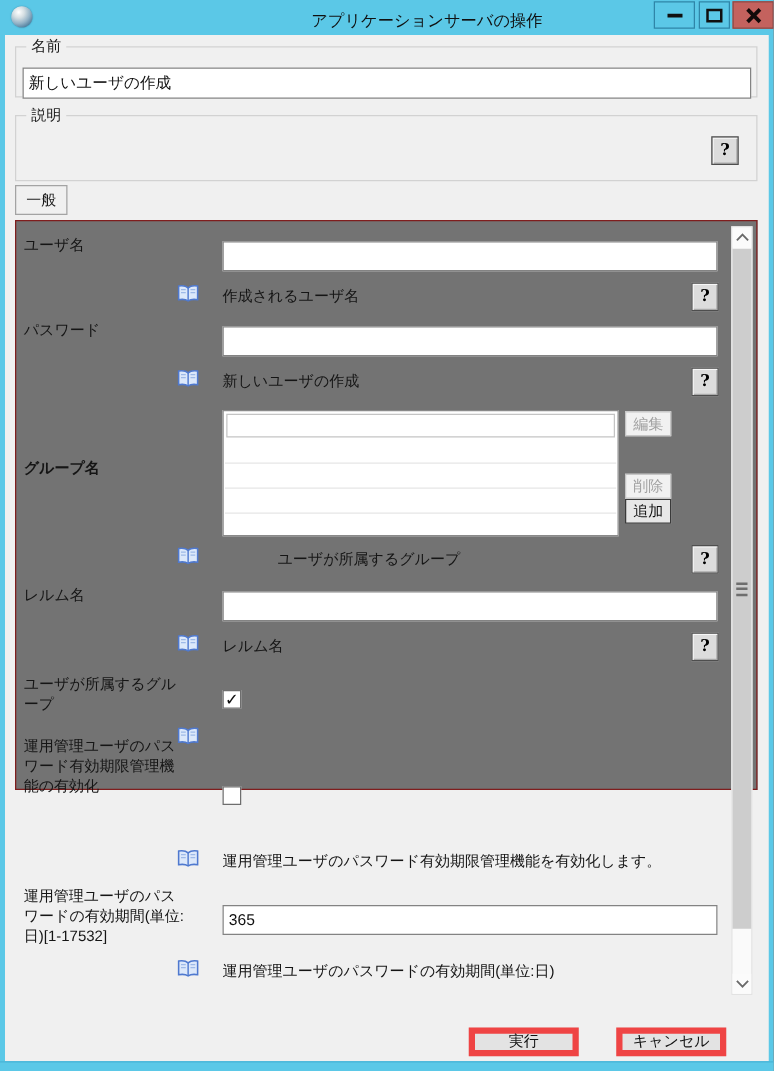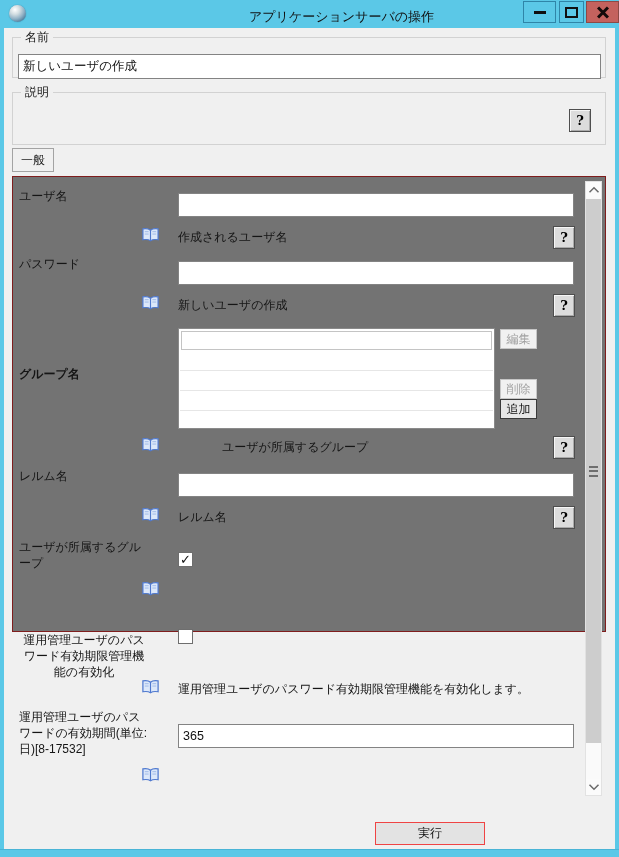--- a/index.html
+++ b/index.html
@@ -64,21 +64,21 @@
     display:flex;align-items:center;justify-content:center;cursor:default;}
   .checkbox span{font-size:13px;font-weight:bold;color:#101010;line-height:13px;}
 
   
   .sb{left:572px;top:4px;width:17px;height:615px;background:#fafafa;border:1px solid #e2e2e2;box-sizing:border-box;}
   .sb-btn{left:0;width:15px;height:16px;background:#fbfbfb;display:flex;align-items:center;justify-content:center;cursor:default;}
   .sb-thumb{left:0px;top:17px;width:15px;height:544px;background:#cdcdcd;display:flex;align-items:center;justify-content:center;cursor:default;}
   .grip{width:9px;height:7px;border-top:2px solid #6e6e6e;border-bottom:2px solid #6e6e6e;
         background:linear-gradient(#6e6e6e,#6e6e6e) center/9px 2px no-repeat;}
 
-  .footbtn{box-sizing:border-box;width:110px;height:23px;background:#e3e3e3;border:1px solid #ef4444;
+  .footbtn{box-sizing:border-box;width:88px;height:23px;background:#e3e3e3;border:5px solid #ef4444;
     display:flex;align-items:center;justify-content:center;font-size:12px;color:#111;cursor:default;}
 </style>
 </head>
 <body>
 
 <div class="window">
 
   <div class="abs titlebar">
     <div class="abs app-icon"></div>
     <div class="abs title">アプリケーションサーバの操作</div>
@@ -170,54 +170,56 @@
     <div class="abs checkbox" style="left:165px;top:375px;">
       <span>✓</span>
       </div>
     <span class="abs" style="left:128px;top:404px;">
       <svg width="19" height="16" viewBox="0 0 20 16">
           <path d="M10 3 C8 1.2 5 1 2 1.5 L2 13 C5 12.5 8 12.7 10 14 C12 12.7 15 12.5 18 13 L18 1.5 C15 1 12 1.2 10 3 Z" fill="#dce8fa" stroke="#4f79cf" stroke-width="1.3"></path>
           <path d="M10 3 L10 14" stroke="#4f79cf" stroke-width="1.2" fill="none"></path>
           <path d="M4 4.5 h4 M4 7 h4 M12 4.5 h4 M12 7 h4" stroke="#9db9e8" stroke-width="1"></path>
         </svg></span>
 
-    <div class="abs flabel" style="left:6px;top:455px;text-align:center;">運用管理ユーザのパスワード有効期限管理機能の有効化</div>
+    <div class="abs flabel" style="left:6px;top:412px;">運用管理ユーザのパスワード有効期限管理機能の有効化</div>
     <div class="abs checkbox" style="left:165px;top:452px;">
       <span></span>
       </div>
     <span class="abs" style="left:128px;top:502px;">
       <svg width="19" height="16" viewBox="0 0 20 16">
           <path d="M10 3 C8 1.2 5 1 2 1.5 L2 13 C5 12.5 8 12.7 10 14 C12 12.7 15 12.5 18 13 L18 1.5 C15 1 12 1.2 10 3 Z" fill="#dce8fa" stroke="#4f79cf" stroke-width="1.3"></path>
           <path d="M10 3 L10 14" stroke="#4f79cf" stroke-width="1.2" fill="none"></path>
           <path d="M4 4.5 h4 M4 7 h4 M12 4.5 h4 M12 7 h4" stroke="#9db9e8" stroke-width="1"></path>
         </svg></span>
     <div class="abs fdesc" style="left:165px;top:504px;">運用管理ユーザのパスワード有効期限管理機能を有効化します。</div>
 
-    <div class="abs flabel" style="left:6px;top:532px;">運用管理ユーザのパスワードの有効期間(単位:日)[8-17532]</div>
+    <div class="abs flabel" style="left:6px;top:532px;">運用管理ユーザのパスワードの有効期間(単位:日)[1-17532]</div>
     <input class="abs tbox" style="left: 165px; top: 547px; width: 396px; height: 24px;" value="365">
     <span class="abs" style="left:128px;top:590px;">
       <svg width="19" height="16" viewBox="0 0 20 16">
           <path d="M10 3 C8 1.2 5 1 2 1.5 L2 13 C5 12.5 8 12.7 10 14 C12 12.7 15 12.5 18 13 L18 1.5 C15 1 12 1.2 10 3 Z" fill="#dce8fa" stroke="#4f79cf" stroke-width="1.3"></path>
           <path d="M10 3 L10 14" stroke="#4f79cf" stroke-width="1.2" fill="none"></path>
           <path d="M4 4.5 h4 M4 7 h4 M12 4.5 h4 M12 7 h4" stroke="#9db9e8" stroke-width="1"></path>
         </svg></span>
+    <div class="abs fdesc" style="left:165px;top:592px;">運用管理ユーザのパスワードの有効期間(単位:日)</div>
 
     <div class="abs sb">
       <div class="abs sb-btn" style="top:0;">
         <svg width="12" height="8" viewBox="0 0 16 10">
             <polyline points="2,8 8,2 14,8" fill="none" stroke="#6a6a6a" stroke-width="2"></polyline>
           </svg>
       </div>
       <div class="abs sb-thumb">
         <div class="grip"></div>
       </div>
       <div class="abs sb-btn" style="bottom:0;">
         <svg width="12" height="8" viewBox="0 0 16 10">
             <polyline points="2,2 8,8 14,2" fill="none" stroke="#6a6a6a" stroke-width="2"></polyline>
           </svg>
       </div>
     </div>
   </div>
 
   <div class="abs footbtn" style="left:375px;top:822px;">実行</div>
+  <div class="abs footbtn" style="left:493px;top:822px;">キャンセル</div>
 
   <div class="abs bottom-strip"></div>
 </div>
 
 </body></html>

